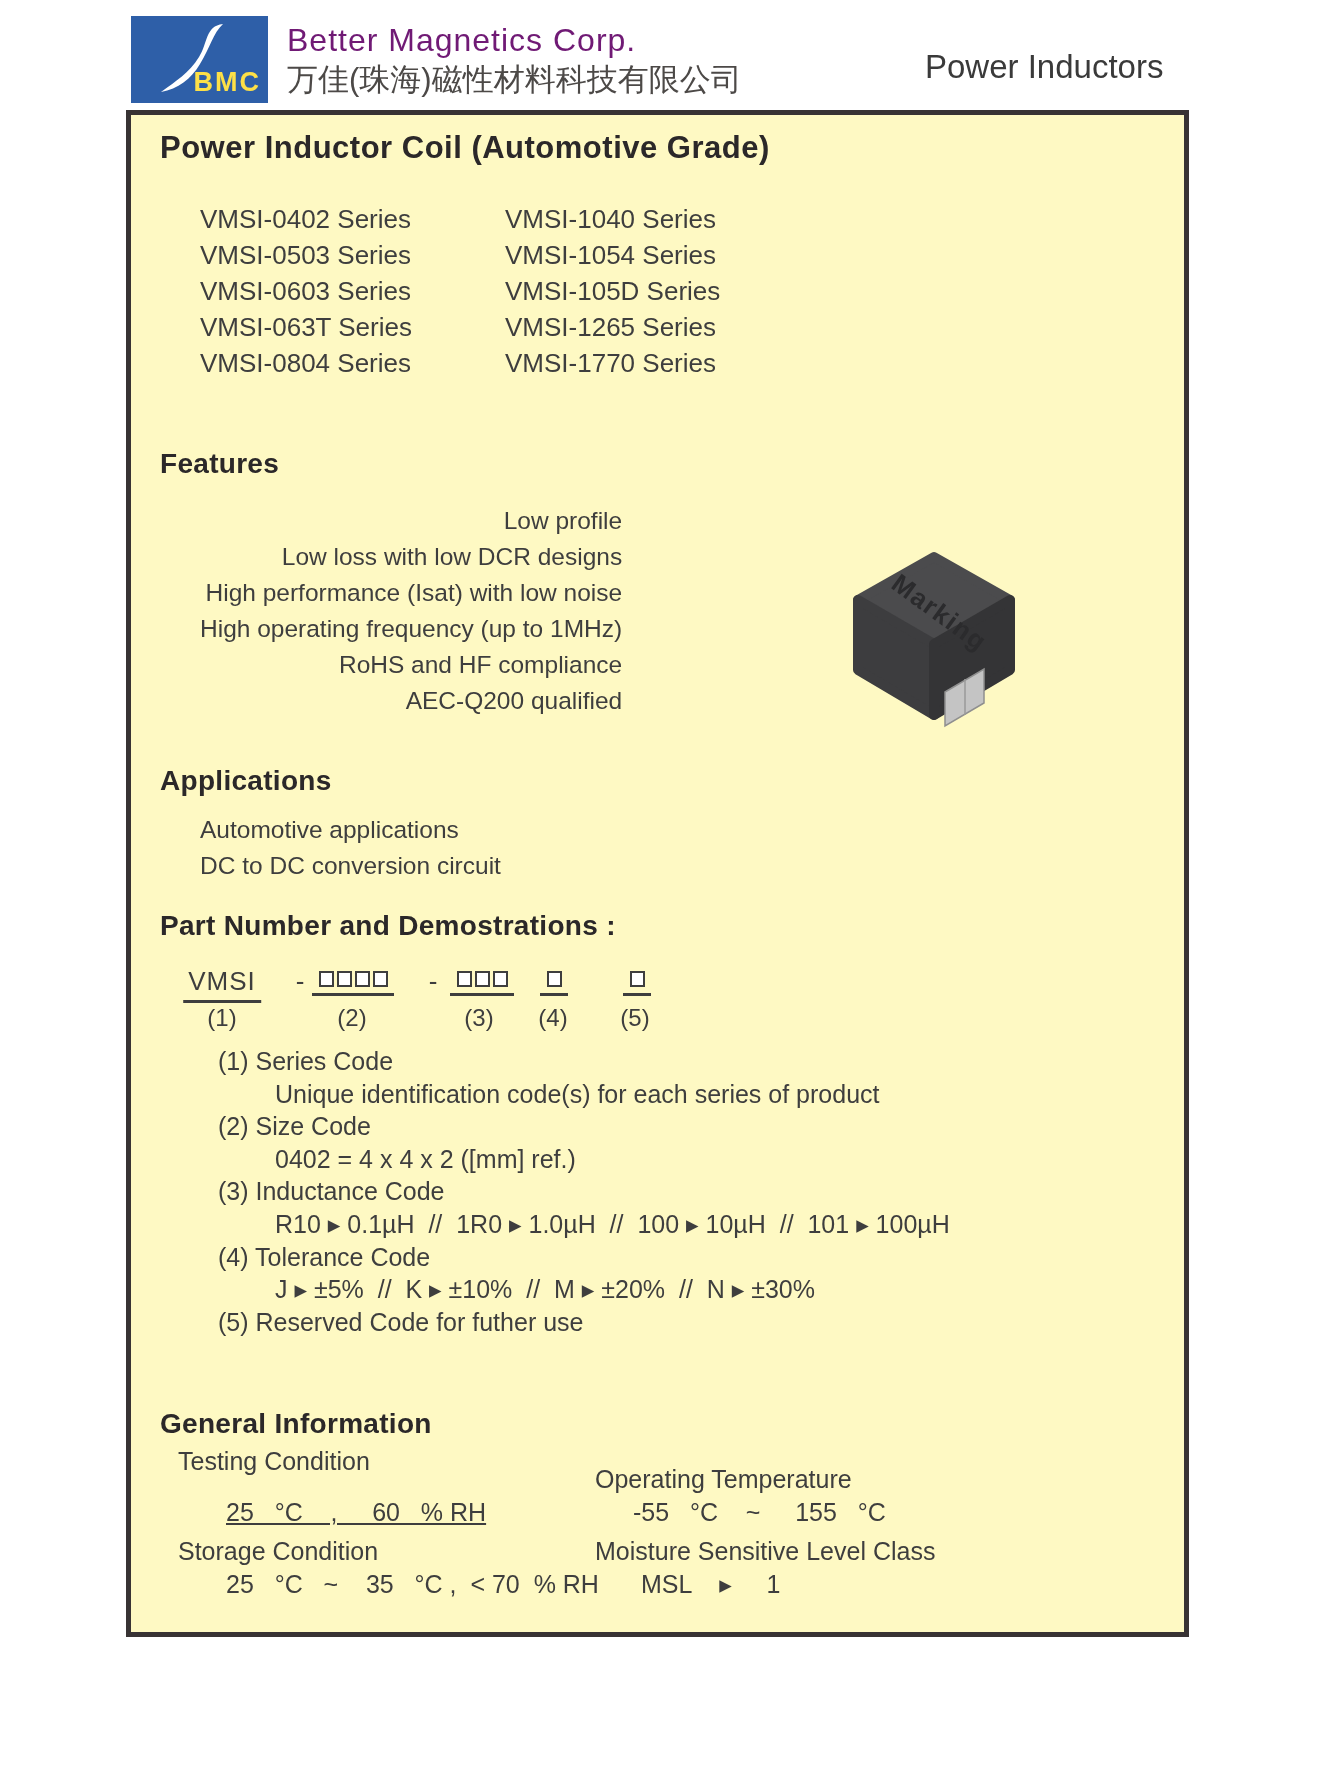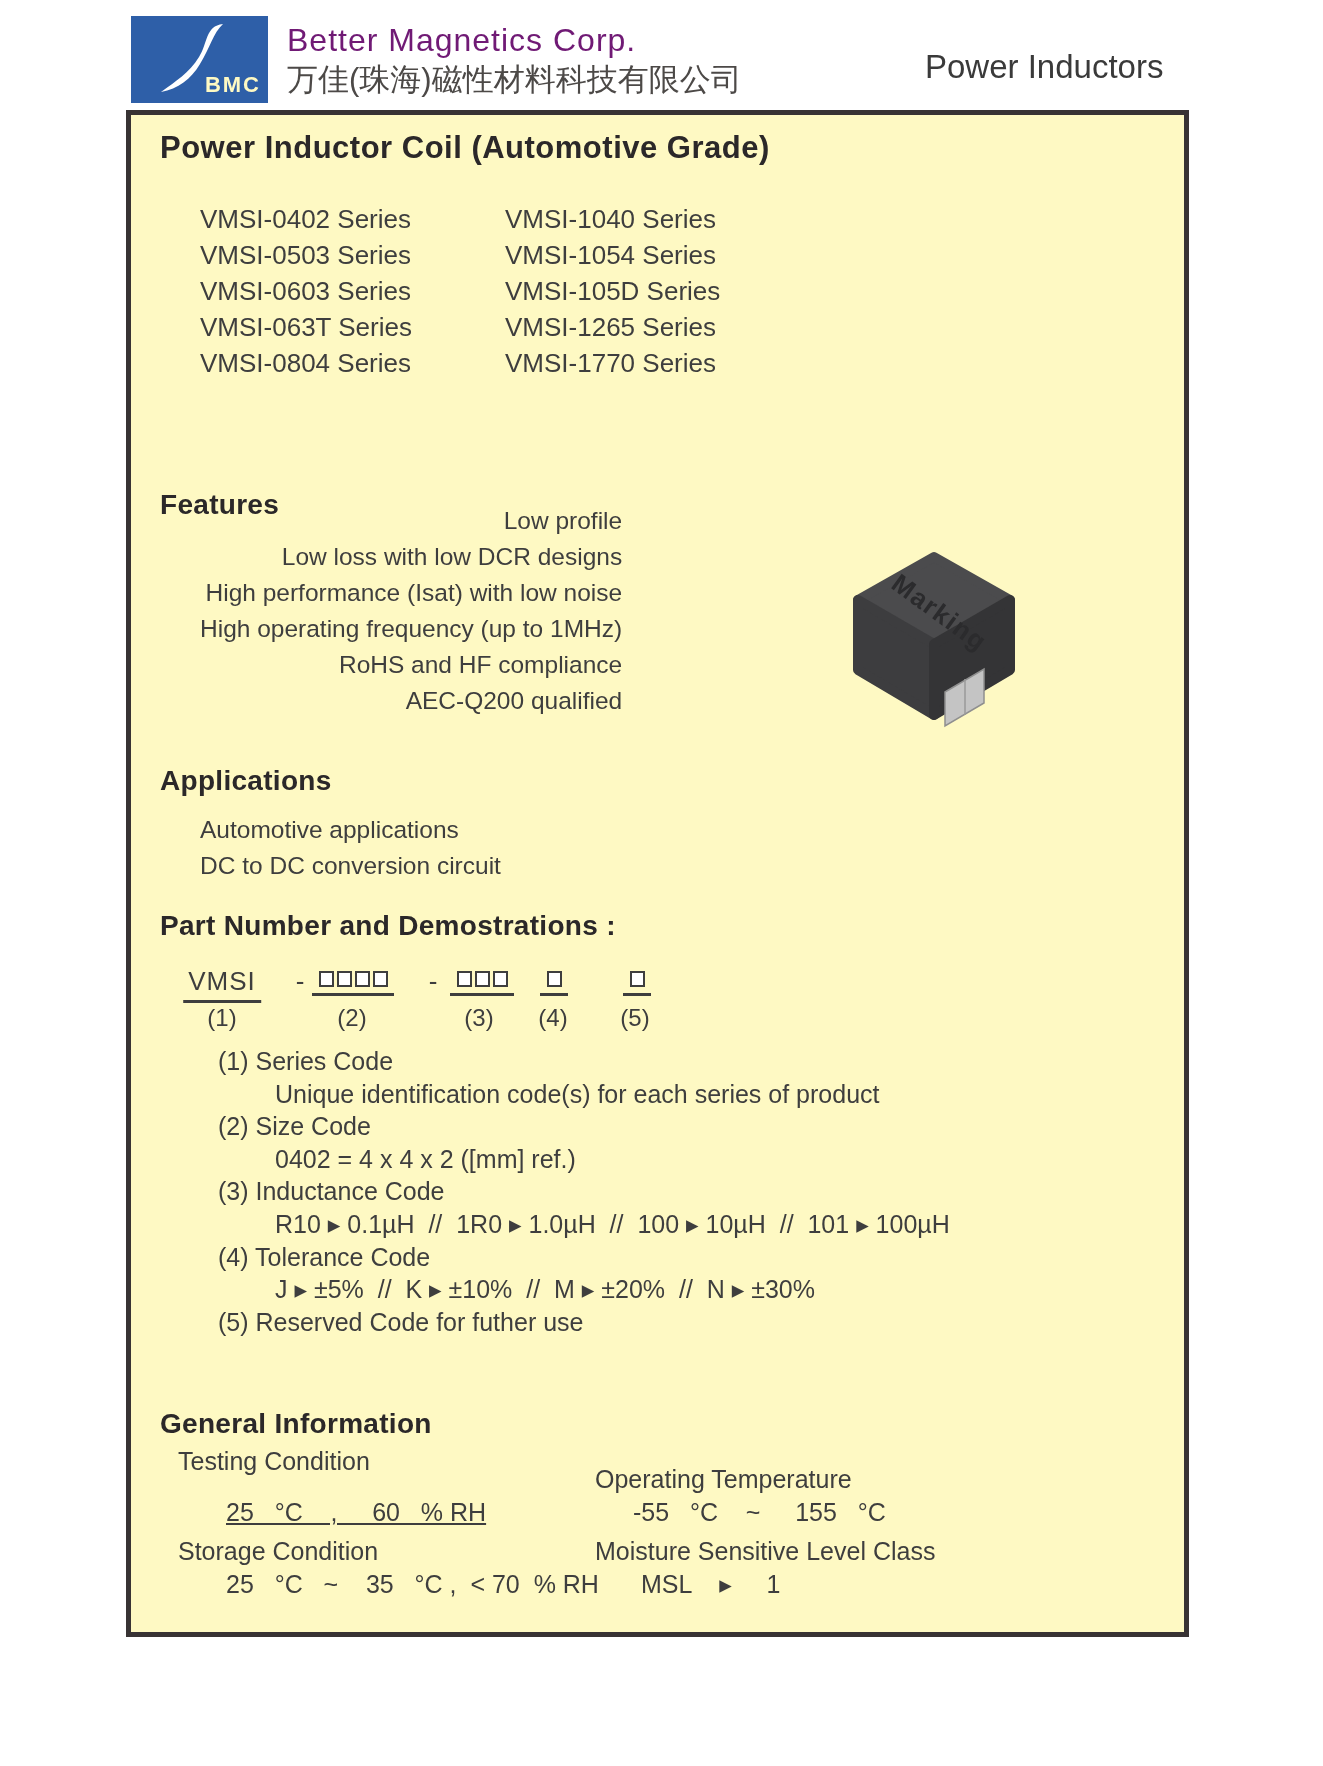--- a/index.html
+++ b/index.html
@@ -4,22 +4,22 @@
 <style>
   html,body{margin:0;padding:0;background:#ffffff;}
   body{
     position:relative;width:1323px;height:1766px;
     font-family:"Liberation Sans", sans-serif;
     color:#3E3E3E;overflow:hidden;
   }
   
   .logo{position:absolute;left:131px;top:16px;width:137px;height:87px;background:#2E5FA8;}
   .logo svg{position:absolute;left:0;top:0;}
-  .logo-text{position:absolute;right:7px;bottom:5px;color:#fef9c3;font-weight:bold;
-    font-size:22px;letter-spacing:2px;}
+  .logo-text{position:absolute;right:7px;bottom:5px;color:#fde047;font-weight:bold;
+    font-size:27px;letter-spacing:2px;}
   .company-en{position:absolute;left:287px;top:22px;font-size:32px;color:#701a75;letter-spacing:1px;}
   .company-zh{position:absolute;left:287px;top:59px;font-size:31px;color:#4C4947;}
   .doc-title{position:absolute;left:925px;top:48px;font-size:33px;color:#3A3A3A;}
   
   .box{position:absolute;left:126px;top:110px;width:1063px;height:1527px;
     border:5px solid #383334;box-sizing:border-box;background:#fef9c3;}
   .box-inner{position:relative;width:100%;height:100%;}
   .abs{position:absolute;}
   .h1{font-size:31px;font-weight:bold;color:#2B2829;letter-spacing:.5px;}
   .h2{font-size:28px;font-weight:bold;color:#2B2829;letter-spacing:.3px;}
@@ -72,21 +72,21 @@
     <span>VMSI-0503 Series</span>
     <span>VMSI-1054 Series</span>
     <span>VMSI-0603 Series</span>
     <span>VMSI-105D Series</span>
     <span>VMSI-063T Series</span>
     <span>VMSI-1265 Series</span>
     <span>VMSI-0804 Series</span>
     <span>VMSI-1770 Series</span>
   </div>
 
-  <div class="abs h2" style="left:29px;top:333px;margin-top:41px;">Features</div>
+  <div class="abs h2" style="left:29px;top:333px;">Features</div>
   <div class="abs plainlist" style="left:69px;top:388px;text-align:right;">
     <div>Low profile</div>
     <div>Low loss with low DCR designs</div>
     <div>High performance (Isat) with low noise</div>
     <div>High operating frequency (up to 1MHz)</div>
     <div>RoHS and HF compliance</div>
     <div>AEC-Q200 qualified</div>
   </div>
 
   <div class="abs inductor">

